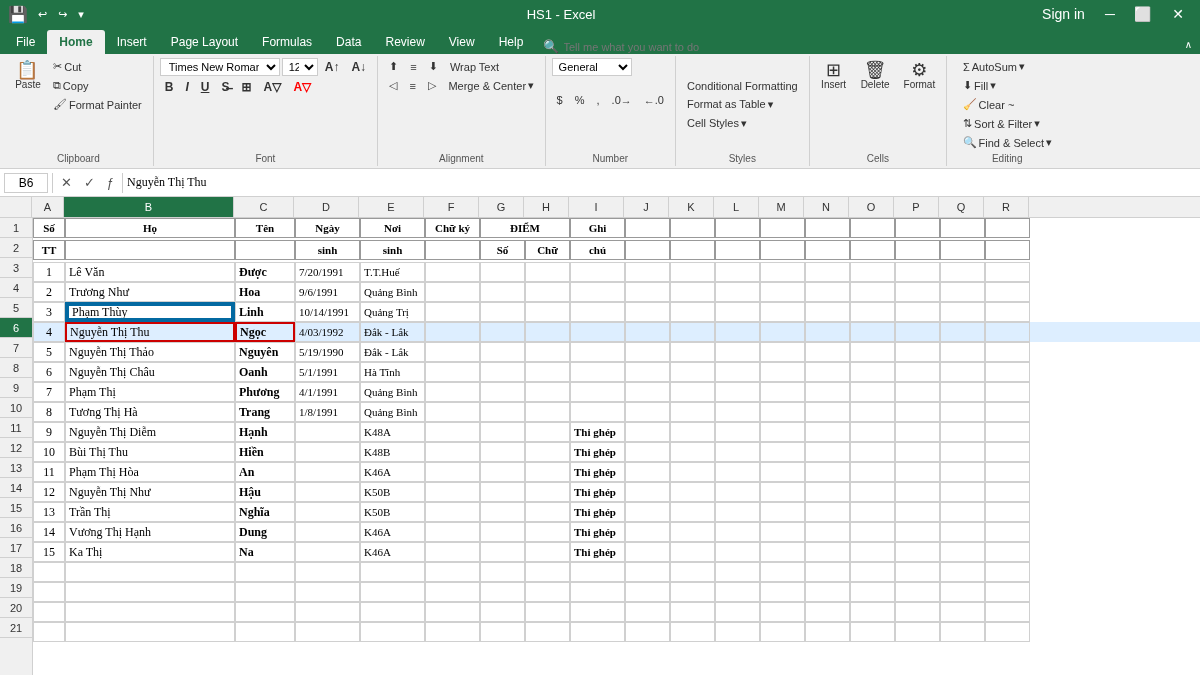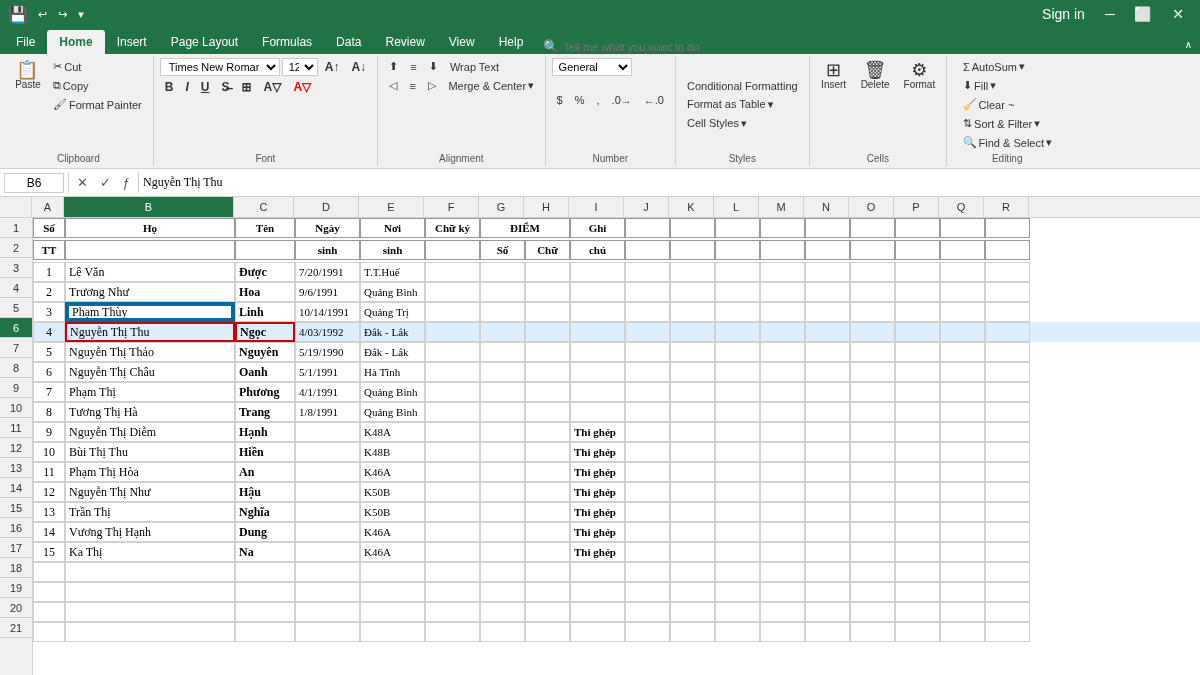--- a/index.html
+++ b/index.html
@@ -100,21 +100,21 @@
       border: 1px solid #ccc; background: white; padding: 1px 2px;
       font-size: 11px; width: 80px; cursor: pointer;
     }
 
     
     .formula-bar {
       background: white; border-bottom: 1px solid #d0d0d0;
       display: flex; align-items: center; height: 28px; padding: 0 4px; gap: 4px;
     }
     .cell-ref {
-      border: 1px solid #ccc; width: 60px; text-align: center;
+      border: 1px solid #ccc; width: 44px; text-align: center;
       font-size: 12px; padding: 2px 4px; background: white;
     }
     .formula-divider { width: 1px; height: 20px; background: #ccc; }
     .formula-icons { display: flex; gap: 4px; align-items: center; }
     .formula-icon { cursor: pointer; font-size: 13px; color: #555; padding: 2px 4px; }
     .formula-input {
       flex: 1; border: none; outline: none; font-size: 12px;
       font-family: 'Times New Roman', serif;
     }
 
@@ -195,20 +195,23 @@
 <body>
 
 <div class="title-bar">
   <div class="title-bar-left">
     <span style="font-size:16px;">💾</span>
     <div class="quick-access">
       <button class="qa-btn">↩</button>
       <button class="qa-btn">↪</button>
       <button class="qa-btn">▾</button>
     </div>
+  </div>
+  <div class="title-bar-center">
+    <span>HS1 - Excel</span>
   </div>
   <div class="title-bar-right">
     <button class="title-btn">Sign in</button>
     <button class="title-btn">─</button>
     <button class="title-btn">⬜</button>
     <button class="title-btn">✕</button>
   </div>
 </div>
 
 <div class="ribbon-tabs">

